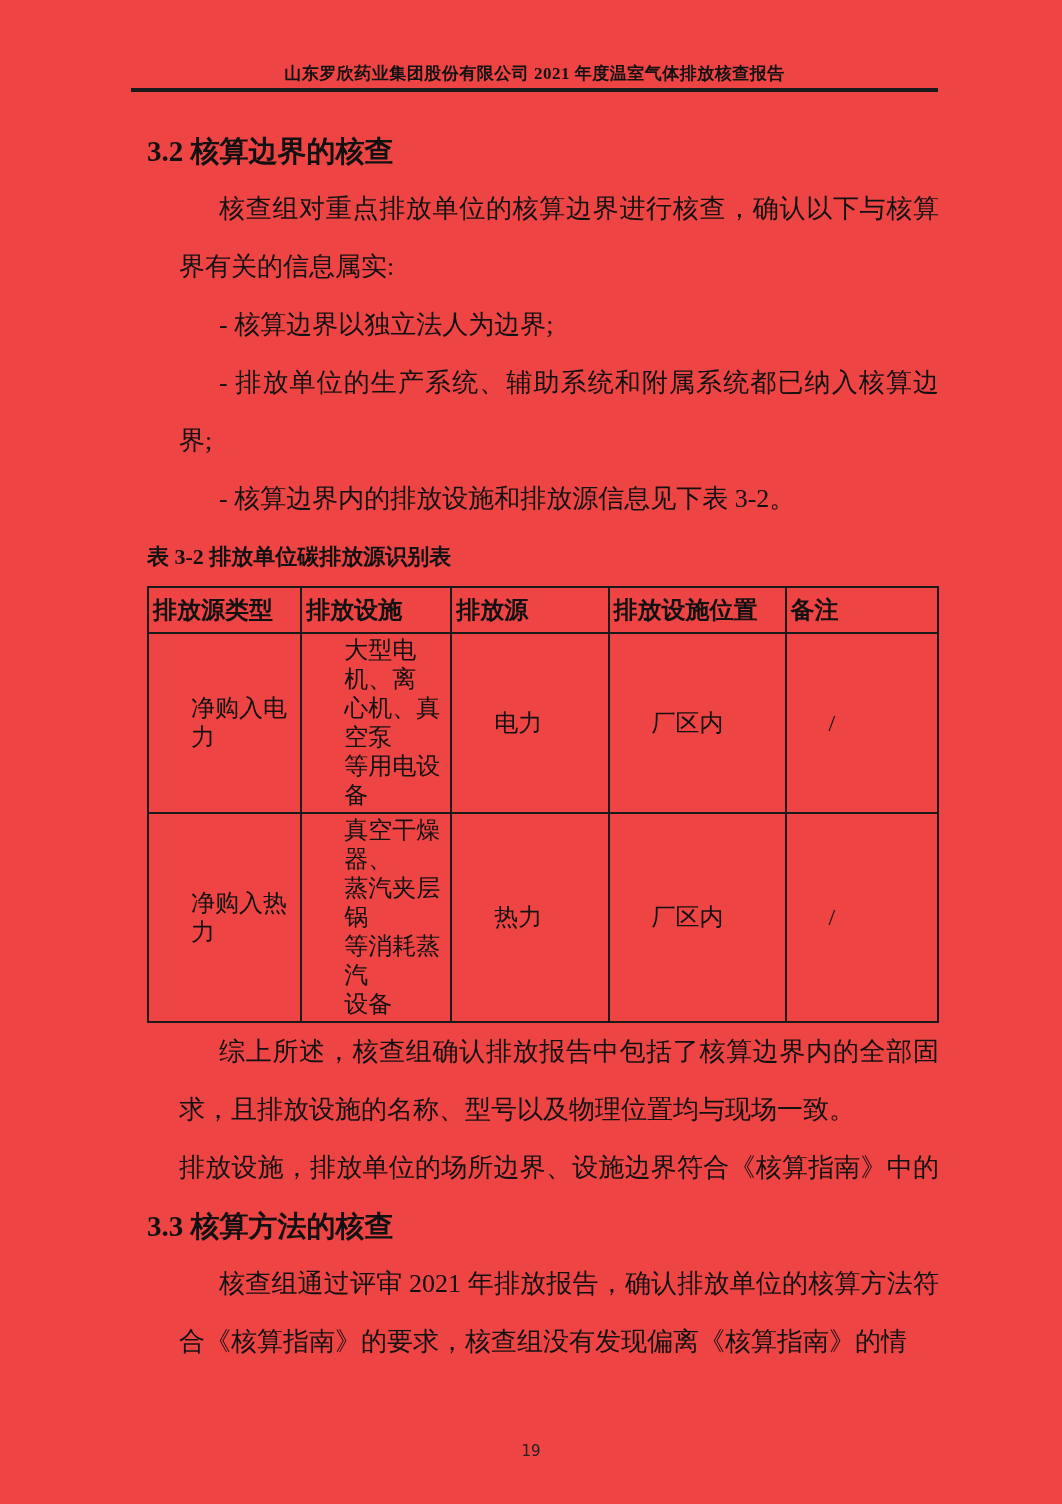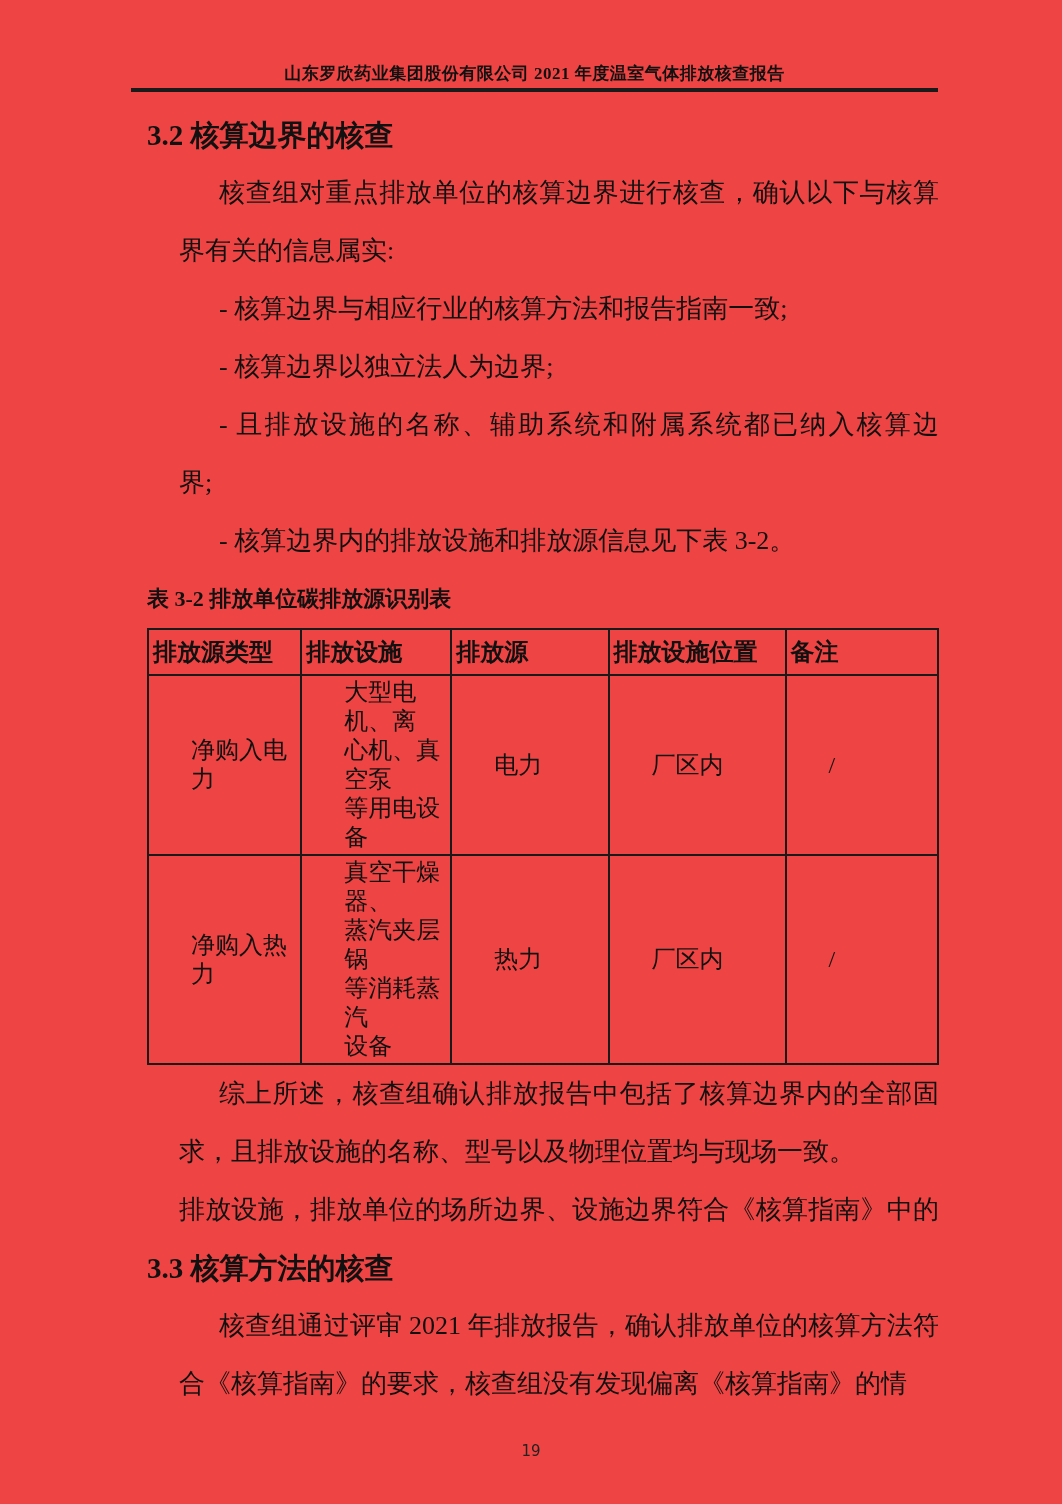--- a/index.html
+++ b/index.html
@@ -27,21 +27,21 @@
   .header-rule {
     position: absolute;
     top: 88px;
     left: 131px;
     right: 124px;
     height: 0;
     border-top: 4px solid #1a1a1a;
   }
   .content {
     position: absolute;
-    top: 76px;
+    top: 92px;
     left: 147px;
     width: 792px;
   }
   .h2 {
     height: 58px;
     line-height: 58px;
     font-size: 29px;
     font-weight: bold;
     overflow: hidden;
   }
@@ -100,23 +100,22 @@
   <div class="header">山东罗欣药业集团股份有限公司 2021 年度温室气体排放核查报告</div>
   <div class="header-rule"></div>
 
   <div class="content">
 
     <div class="h2 mt">3.2 核算边界的核查</div>
 
     <div class="ln ind j">核查组对重点排放单位的核算边界进行核查，确认以下与核算边</div>
     <div class="ln">界有关的信息属实:</div>
 
-    <div class="ln ind">- 核算边界与相应行业的核算方法和报告指南一致;</div>
     <div class="ln ind">- 核算边界以独立法人为边界;</div>
-    <div class="ln ind j">- 且排放设施的名称、辅助系统和附属系统都已纳入核算边</div>
+    <div class="ln ind j">- 排放单位的生产系统、辅助系统和附属系统都已纳入核算边</div>
     <div class="ln">界;</div>
     <div class="ln ind">- 核算边界内的排放设施和排放源信息见下表 3-2。</div>
 
     <div class="tbl-title">表 3-2  排放单位碳排放源识别表</div>
 
     <table class="src">
       <colgroup>
         <col style="width:19.4%">
         <col style="width:19.0%">
         <col style="width:19.9%">

